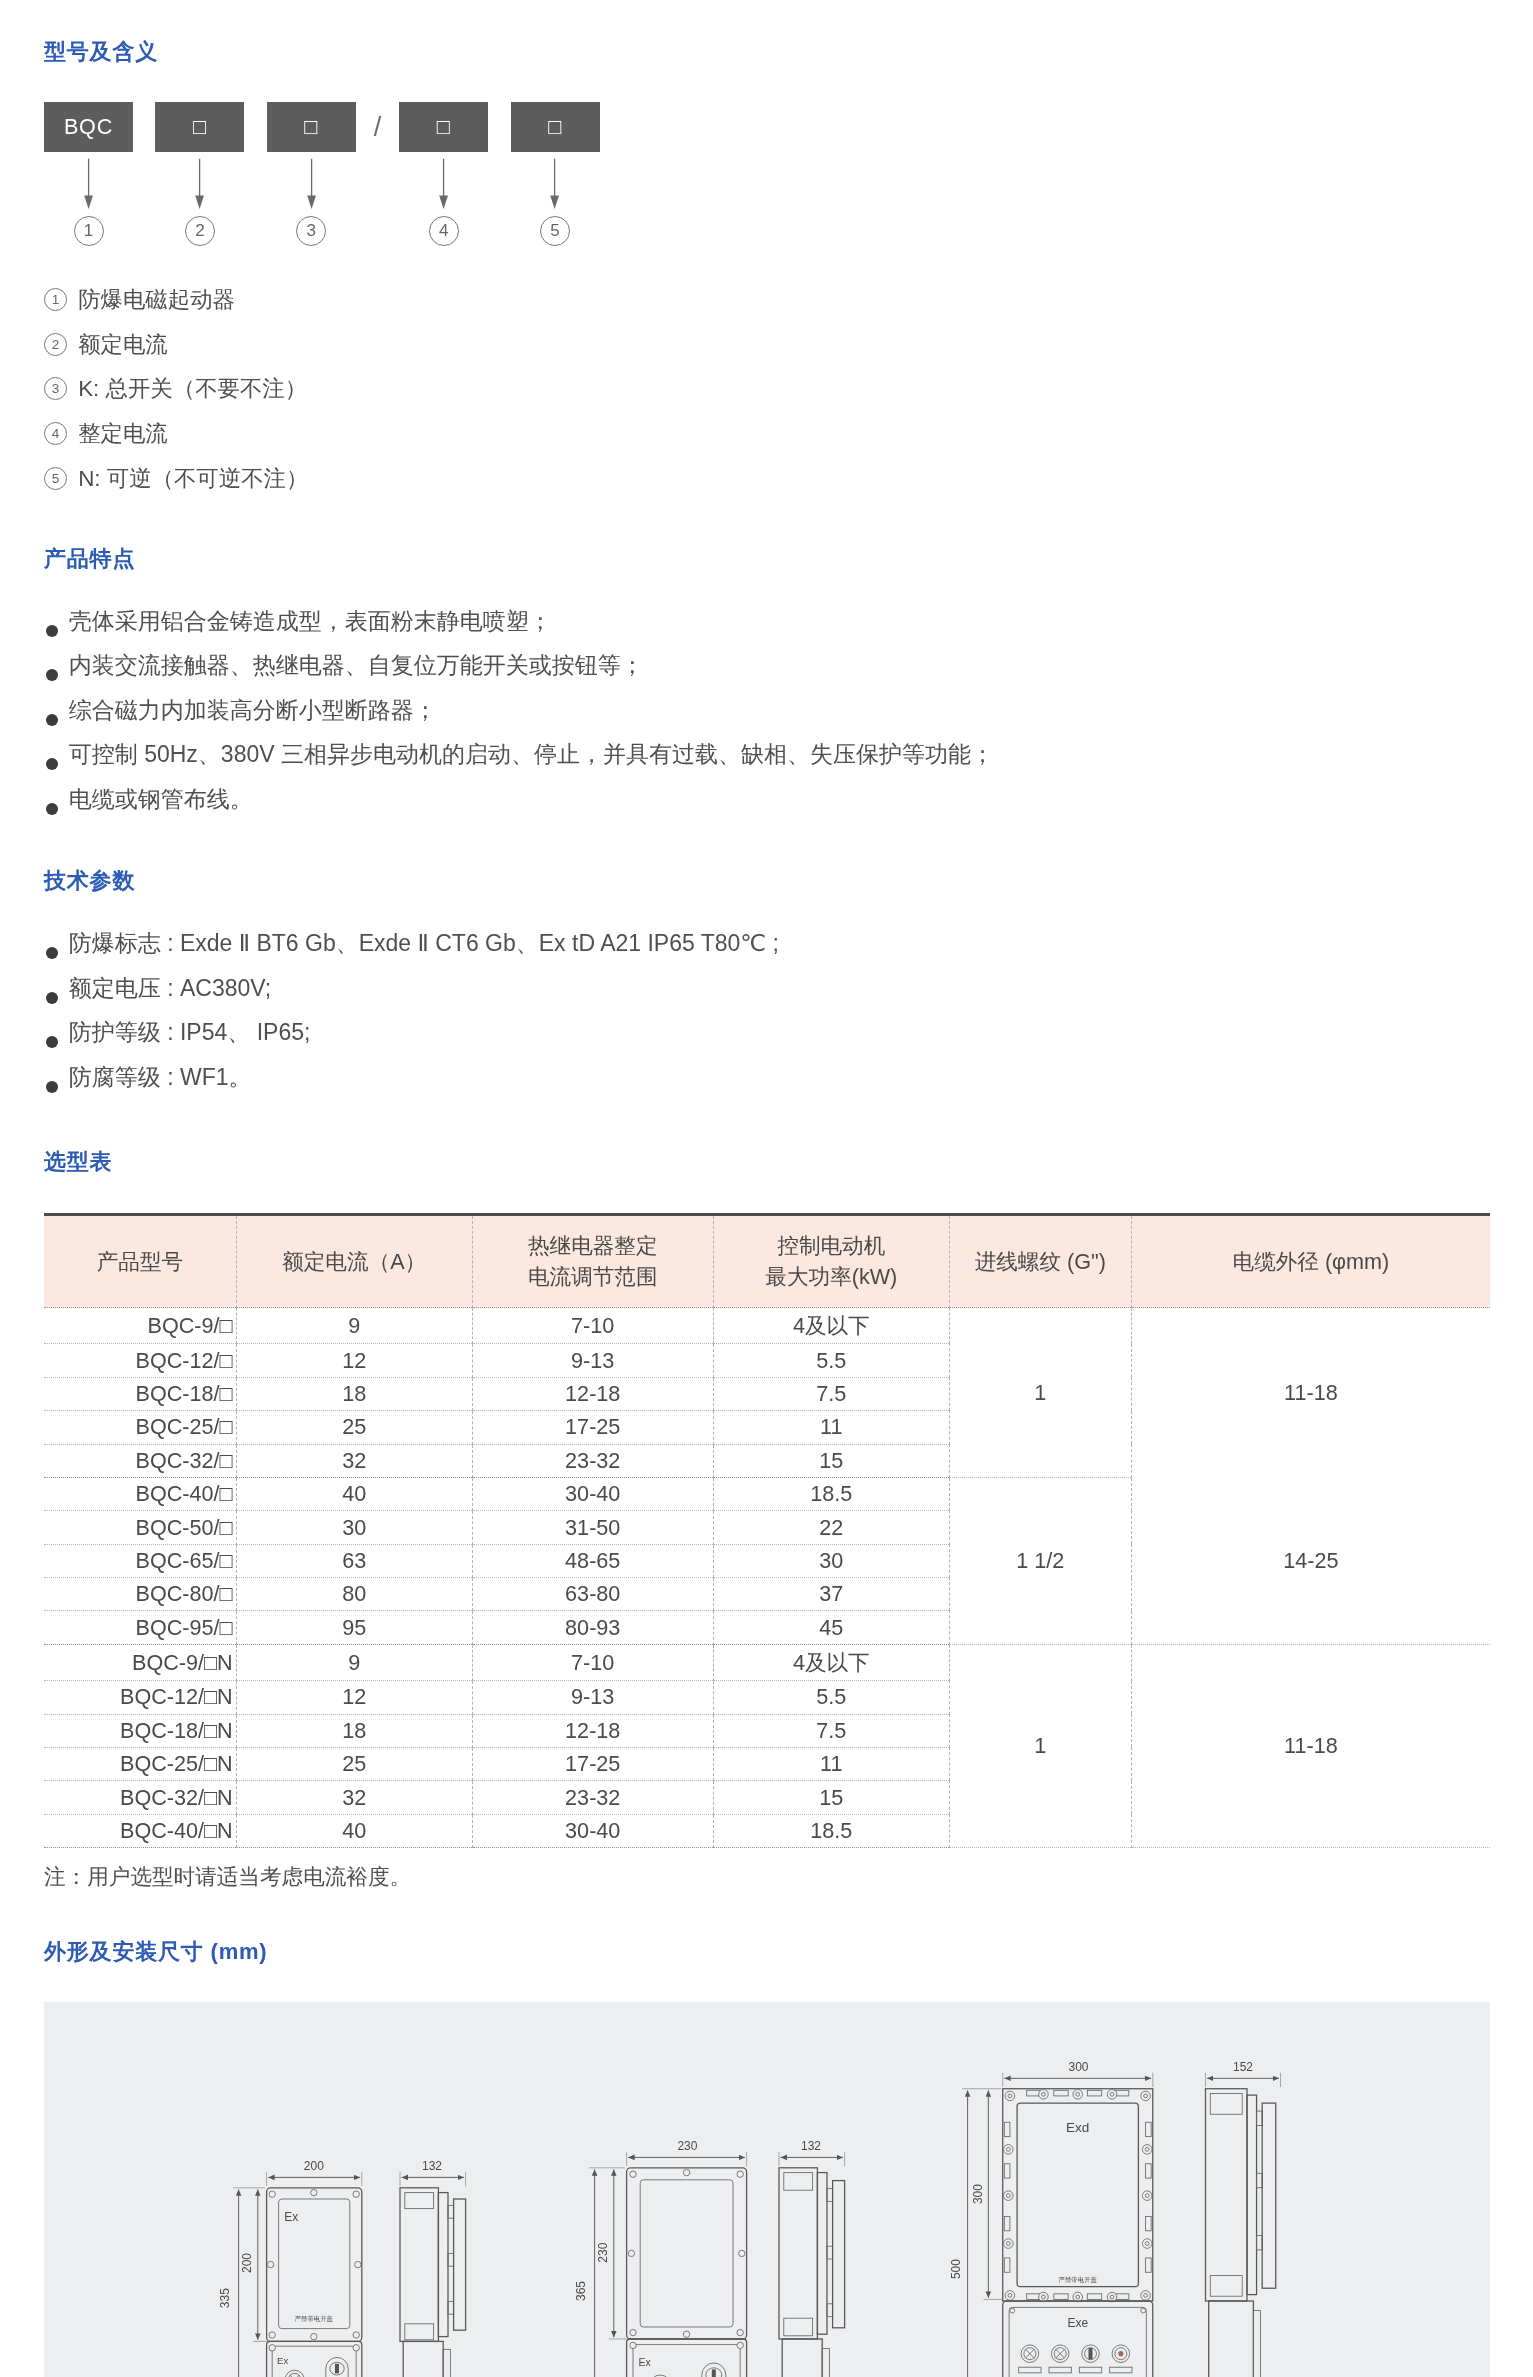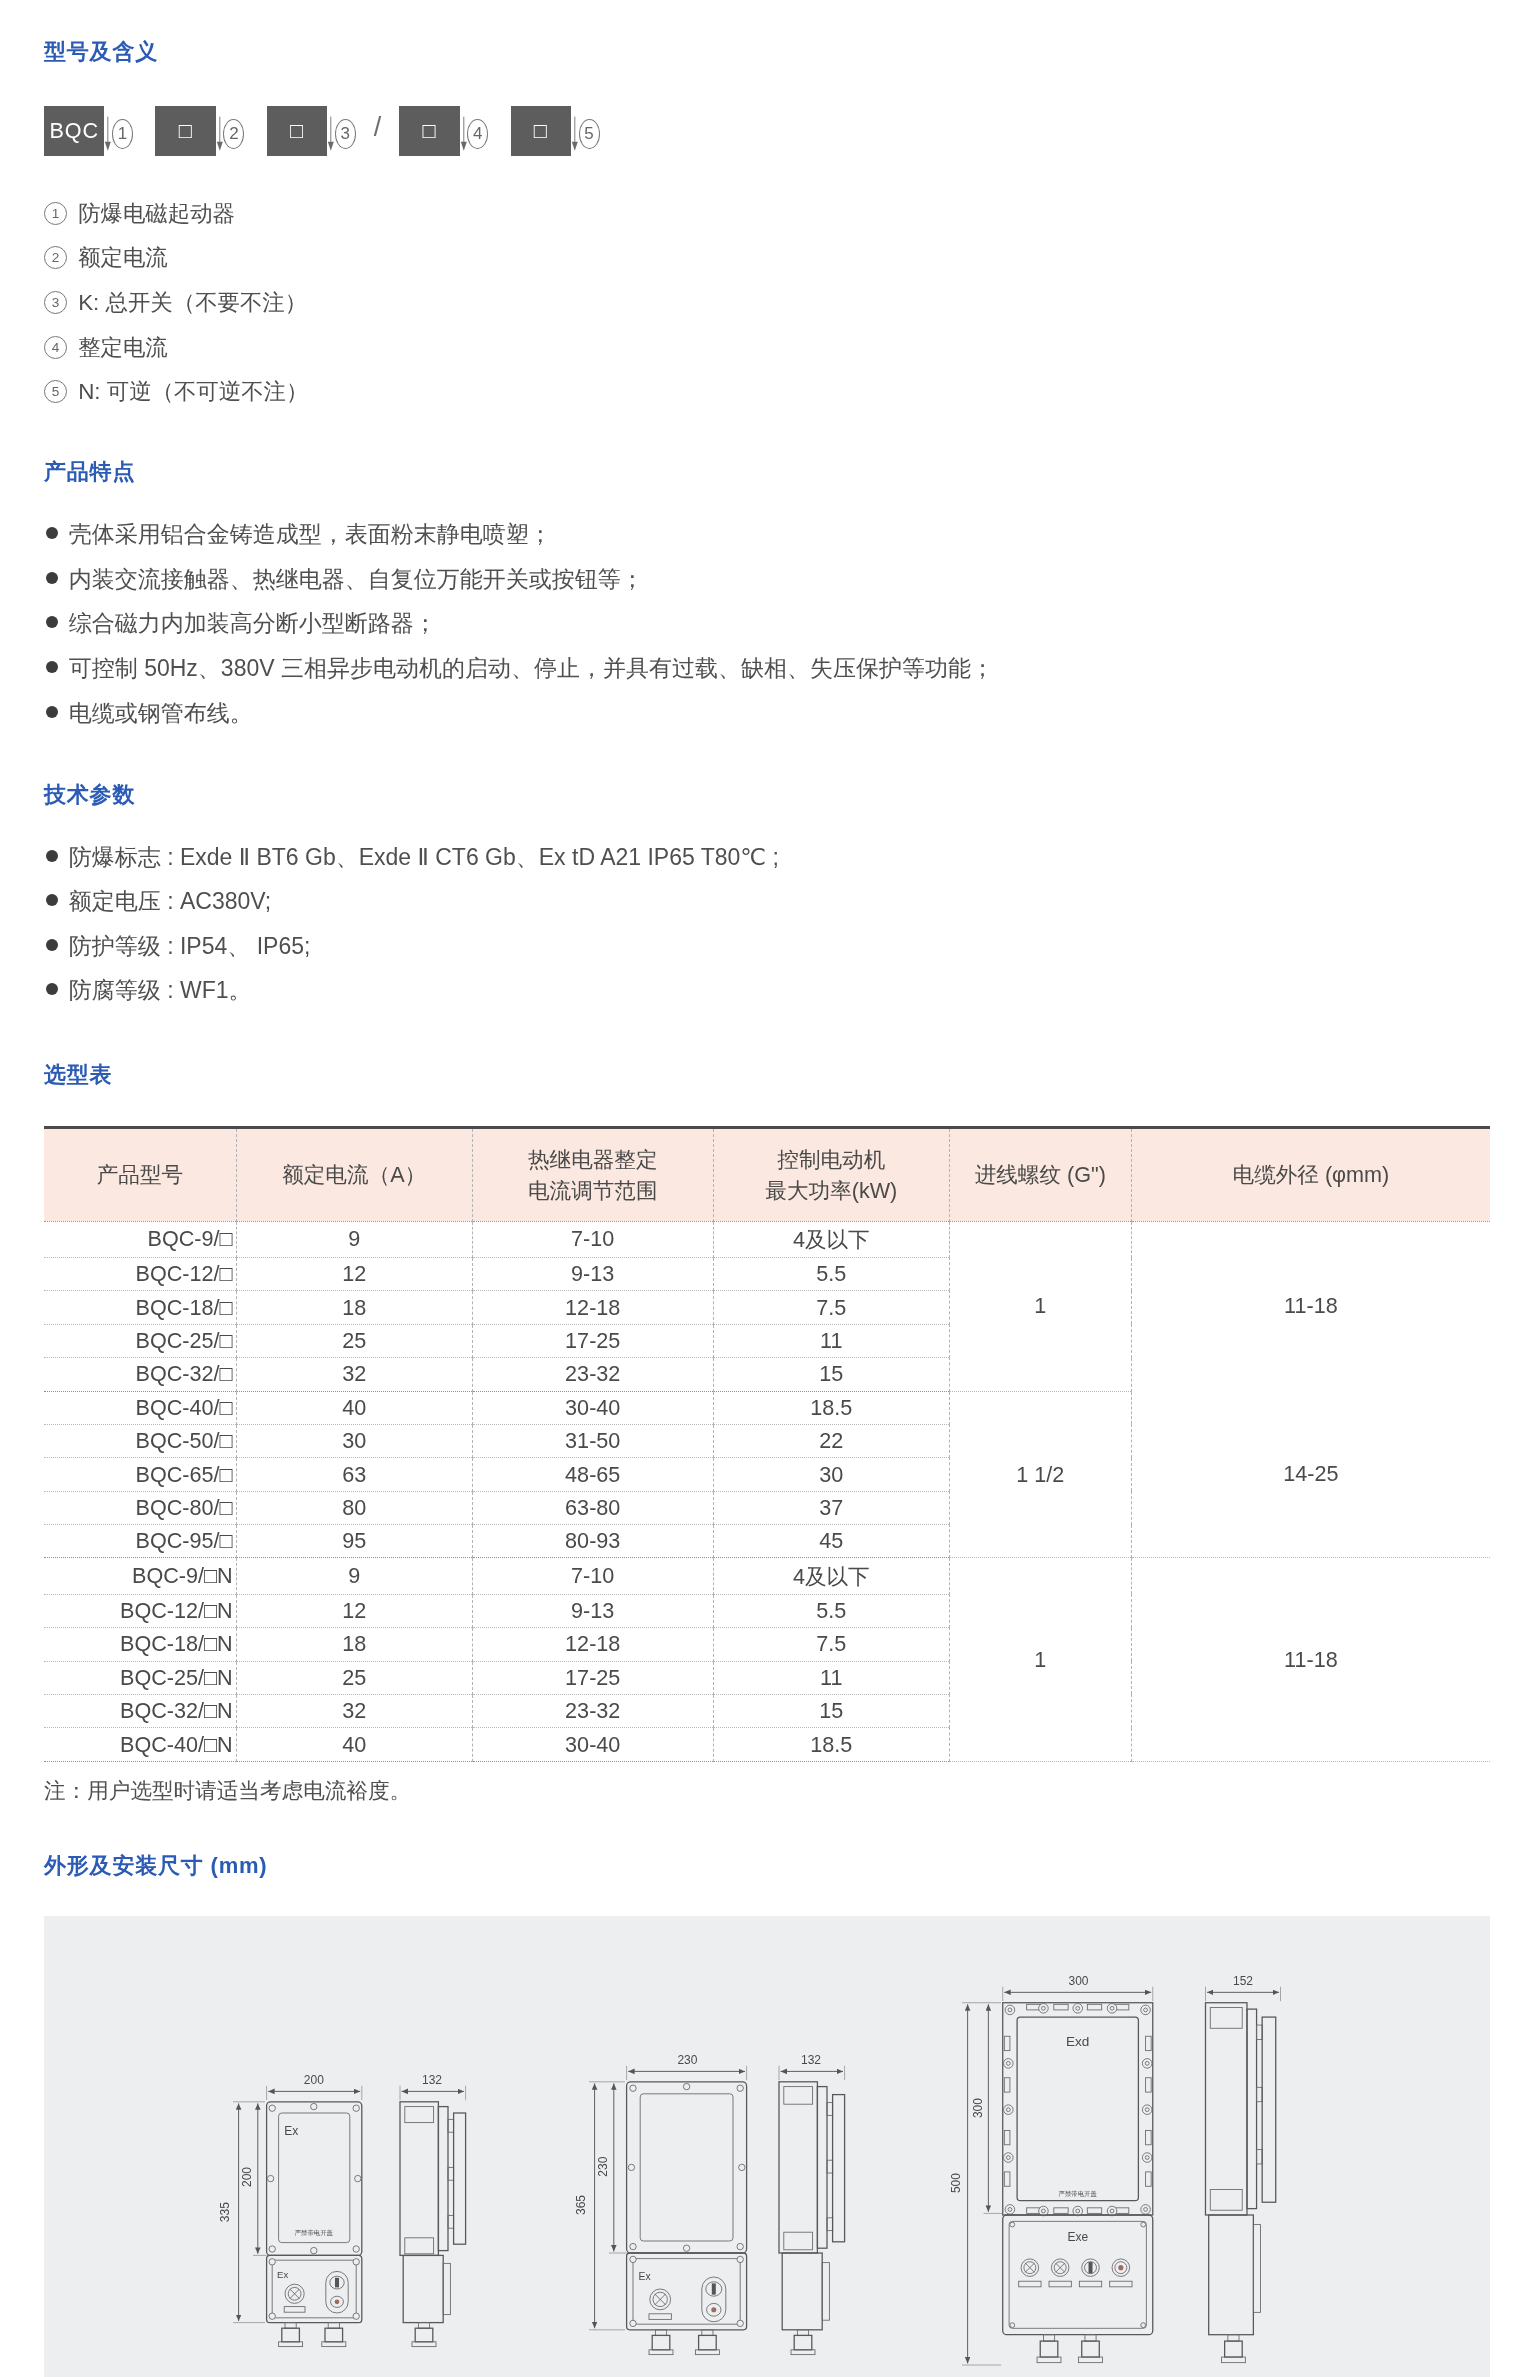--- a/index.html
+++ b/index.html
@@ -8,21 +8,21 @@
     height:2377px; overflow:hidden; background:#ffffff;
     font-family:"Liberation Sans","DejaVu Sans",sans-serif;
     color:#4a4a4a;
   }
   .content { padding:37px 44px 0 44px; }
 
   h2.sec-title { font-size:22px; font-weight:700; color:#2b5bb4; letter-spacing:0.8px; }
 
   
   .model-diagram { display:flex; align-items:flex-start; margin-top:35px; }
-  .model-col { width:89px; display:flex; flex-direction:row; align-items:center; }
+  .model-col { width:89px; display:flex; flex-direction:column; align-items:center; }
   .model-col + .model-col { margin-left:22.4px; }
   .model-box {
     width:89px; height:50px; background:#5e5d5d; color:#ffffff;
     display:flex; align-items:center; justify-content:center;
     font-size:21.6px; letter-spacing:0.8px;
   }
   .model-slash { width:21px; height:50px; display:flex; align-items:center; justify-content:center;
     font-size:27px; color:#6e6e6e; margin-left:11.2px; }
   .model-slash + .model-col { margin-left:11.2px; }
   .down-arrow { margin-top:4.8px; }
@@ -32,21 +32,21 @@
   }
   .legend { margin-top:38px; }
   .legend-item { display:flex; align-items:center; margin-bottom:13.6px; font-size:22.4px; color:#4f4f4f; }
   .legend-circ {
     flex:0 0 auto; width:23px; height:23px; border:1.2px solid #787878; border-radius:50%;
     display:flex; align-items:center; justify-content:center; font-size:13.6px; color:#666; margin-right:11.2px;
   }
 
   
   .bullets { margin-top:32px; }
-  .bullet-item { display:flex; align-items:flex-start; margin-bottom:13.6px; font-size:23px; color:#4f4f4f; }
+  .bullet-item { display:flex; align-items:flex-end; margin-bottom:13.6px; font-size:23px; color:#4f4f4f; }
   .bullet-dot { flex:0 0 auto; width:12px; height:12px; border-radius:50%; background:#3c3c3c; margin:8px 11.2px 0 1.6px; }
 
   .sec-features { margin-top:50px; }
   .sec-params  { margin-top:51px; }
   .sec-table   { margin-top:54px; }
   .sec-dims    { margin-top:46px; }
 
   
   table.sel { width:100%; border-collapse:collapse; margin-top:36px; border-top:3.2px solid #4b4b4b; }
   table.sel th {

